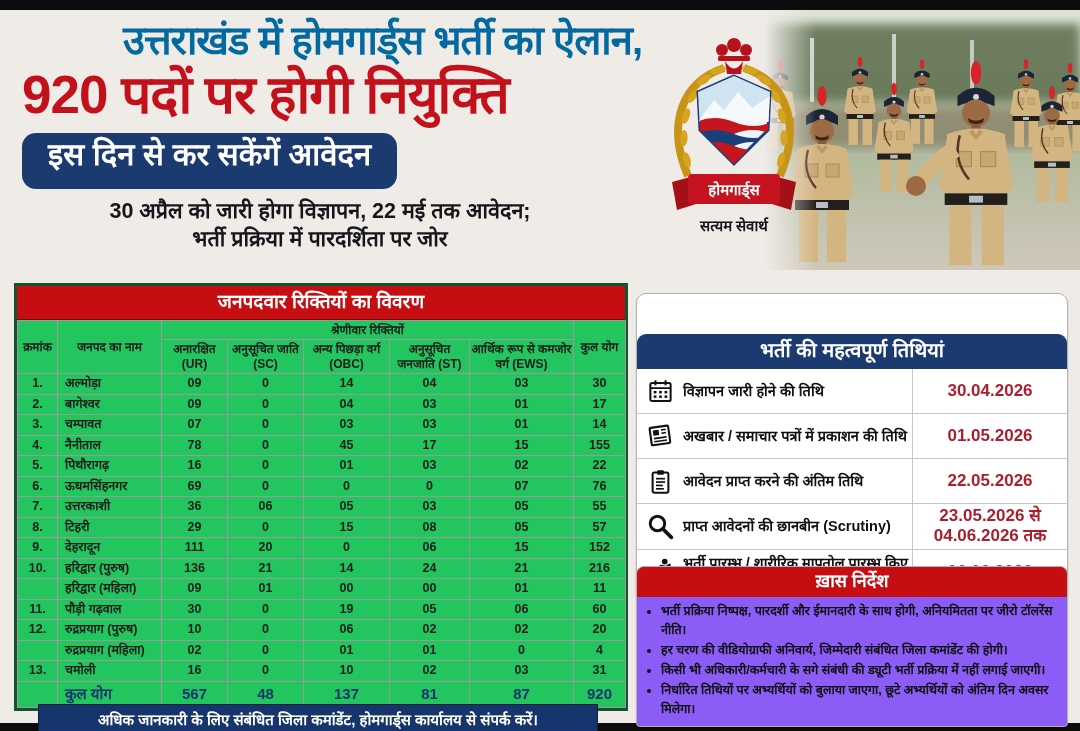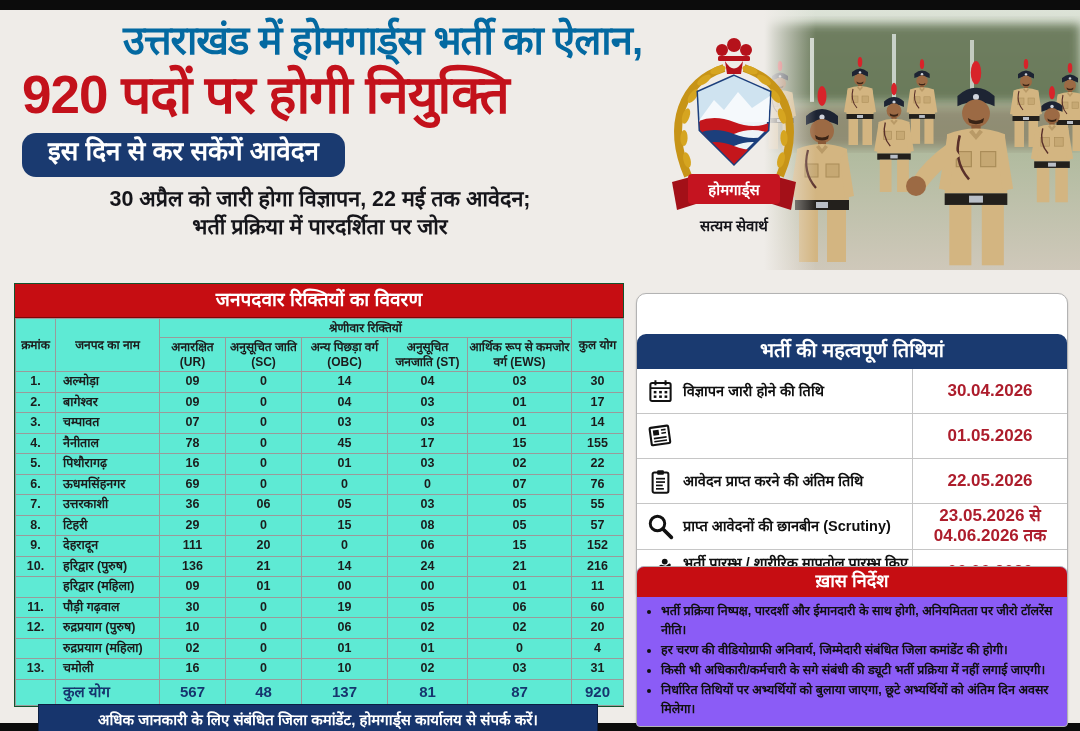--- a/index.html
+++ b/index.html
@@ -7,30 +7,30 @@
     width:1080px;height:731px;position:relative;overflow:hidden;
     background:#0c0c0c;
     font-family:"Liberation Sans","DejaVu Sans",sans-serif;
   }
   .canvas{position:absolute;left:0;top:10px;width:1080px;height:713px;background:#efece8;}
 
   
   .header-block{position:absolute;left:22px;top:6px;width:620px;}
   .title1{font-size:40px;font-weight:700;color:#0369a1;line-height:1.22;letter-spacing:-1px;white-space:nowrap;text-align:right;}
   .title2{font-size:53px;font-weight:800;color:#c3111b;line-height:1.12;letter-spacing:-1px;white-space:nowrap;}
-  .pill{display:inline-block;margin-top:9px;background:#1a3a70;color:#fff;font-size:26px;font-weight:800;
-        padding:4px 26px 10px;border-radius:14px;line-height:1.15;}
+  .pill{display:inline-block;margin-top:9px;background:#1a3a70;color:#fff;font-size:31px;font-weight:800;
+        padding:4px 26px 16px;border-radius:14px;line-height:1.15;}
   .subtitle{margin-top:9px;width:596px;text-align:center;font-size:21.5px;font-weight:700;color:#15151a;line-height:1.3;}
 
   
   .photo{position:absolute;left:764px;top:0px;width:316px;height:260px;z-index:1;}
   .logo{position:absolute;left:648px;top:14px;width:172px;height:224px;z-index:2;}
 
   
-  .vtable-wrap{position:absolute;left:14px;top:273px;width:608px;border:1px solid #14532d;background:#5eead4;z-index:3;}
+  .vtable-wrap{position:absolute;left:14px;top:273px;width:608px;border:3px solid #14532d;background:#22c55e;z-index:3;}
   .vtable-title{background:#c60d12;color:#fff;text-align:center;font-weight:800;font-size:19px;padding:2px 0 5px;border-bottom:1px solid #7d0508;}
   table.vtable{width:100%;border-collapse:collapse;table-layout:fixed;}
   .vtable th,.vtable td{border:1px solid #9a9a9a;text-align:center;color:#1c1c1c;padding:0 2px;}
   .vtable th{font-weight:700;font-size:12px;line-height:1.2;padding:2px 1px;}
   .vtable td{font-weight:700;font-size:12.5px;height:19.5px;line-height:1.25;}
   .vtable td.district{text-align:left;padding-left:7px;}
   .vtable tr.total-row td{color:#16356e;font-size:15px;height:25px;}
 
   
   .dates-panel{position:absolute;left:636px;top:283px;width:430px;background:#fff;border:1px solid #b3b3b3;
@@ -405,20 +405,21 @@
               <g transform="rotate(-8 12 12)">
                 <rect x="4" y="4" width="16" height="15" rx="1" fill="none" stroke="#111" stroke-width="1.8"></rect>
                 <rect x="6.5" y="6.5" width="5" height="4.5" fill="#111"></rect>
                 <line x1="13.5" y1="7" x2="17.5" y2="7" stroke="#111" stroke-width="1.4"></line>
                 <line x1="13.5" y1="9.8" x2="17.5" y2="9.8" stroke="#111" stroke-width="1.4"></line>
                 <line x1="6.5" y1="13.5" x2="17.5" y2="13.5" stroke="#111" stroke-width="1.4"></line>
                 <line x1="6.5" y1="16.2" x2="17.5" y2="16.2" stroke="#111" stroke-width="1.4"></line>
               </g>
             </svg>
           </span>
+          <div class="date-label">अखबार / समाचार पत्रों में प्रकाशन की तिथि</div>
           <div class="date-value">01.05.2026</div>
         </div>
         <div class="date-row">
           <span class="date-icon">
             <svg width="27" height="27" viewBox="0 0 24 24">
               <rect x="5" y="4" width="14" height="18" rx="1.5" fill="none" stroke="#111" stroke-width="1.8"></rect>
               <rect x="9" y="2" width="6" height="4" rx="1" fill="#111"></rect>
               <line x1="8" y1="9.5" x2="16" y2="9.5" stroke="#111" stroke-width="1.5"></line>
               <line x1="8" y1="12.5" x2="16" y2="12.5" stroke="#111" stroke-width="1.5"></line>
               <line x1="8" y1="15.5" x2="14" y2="15.5" stroke="#111" stroke-width="1.5"></line>

